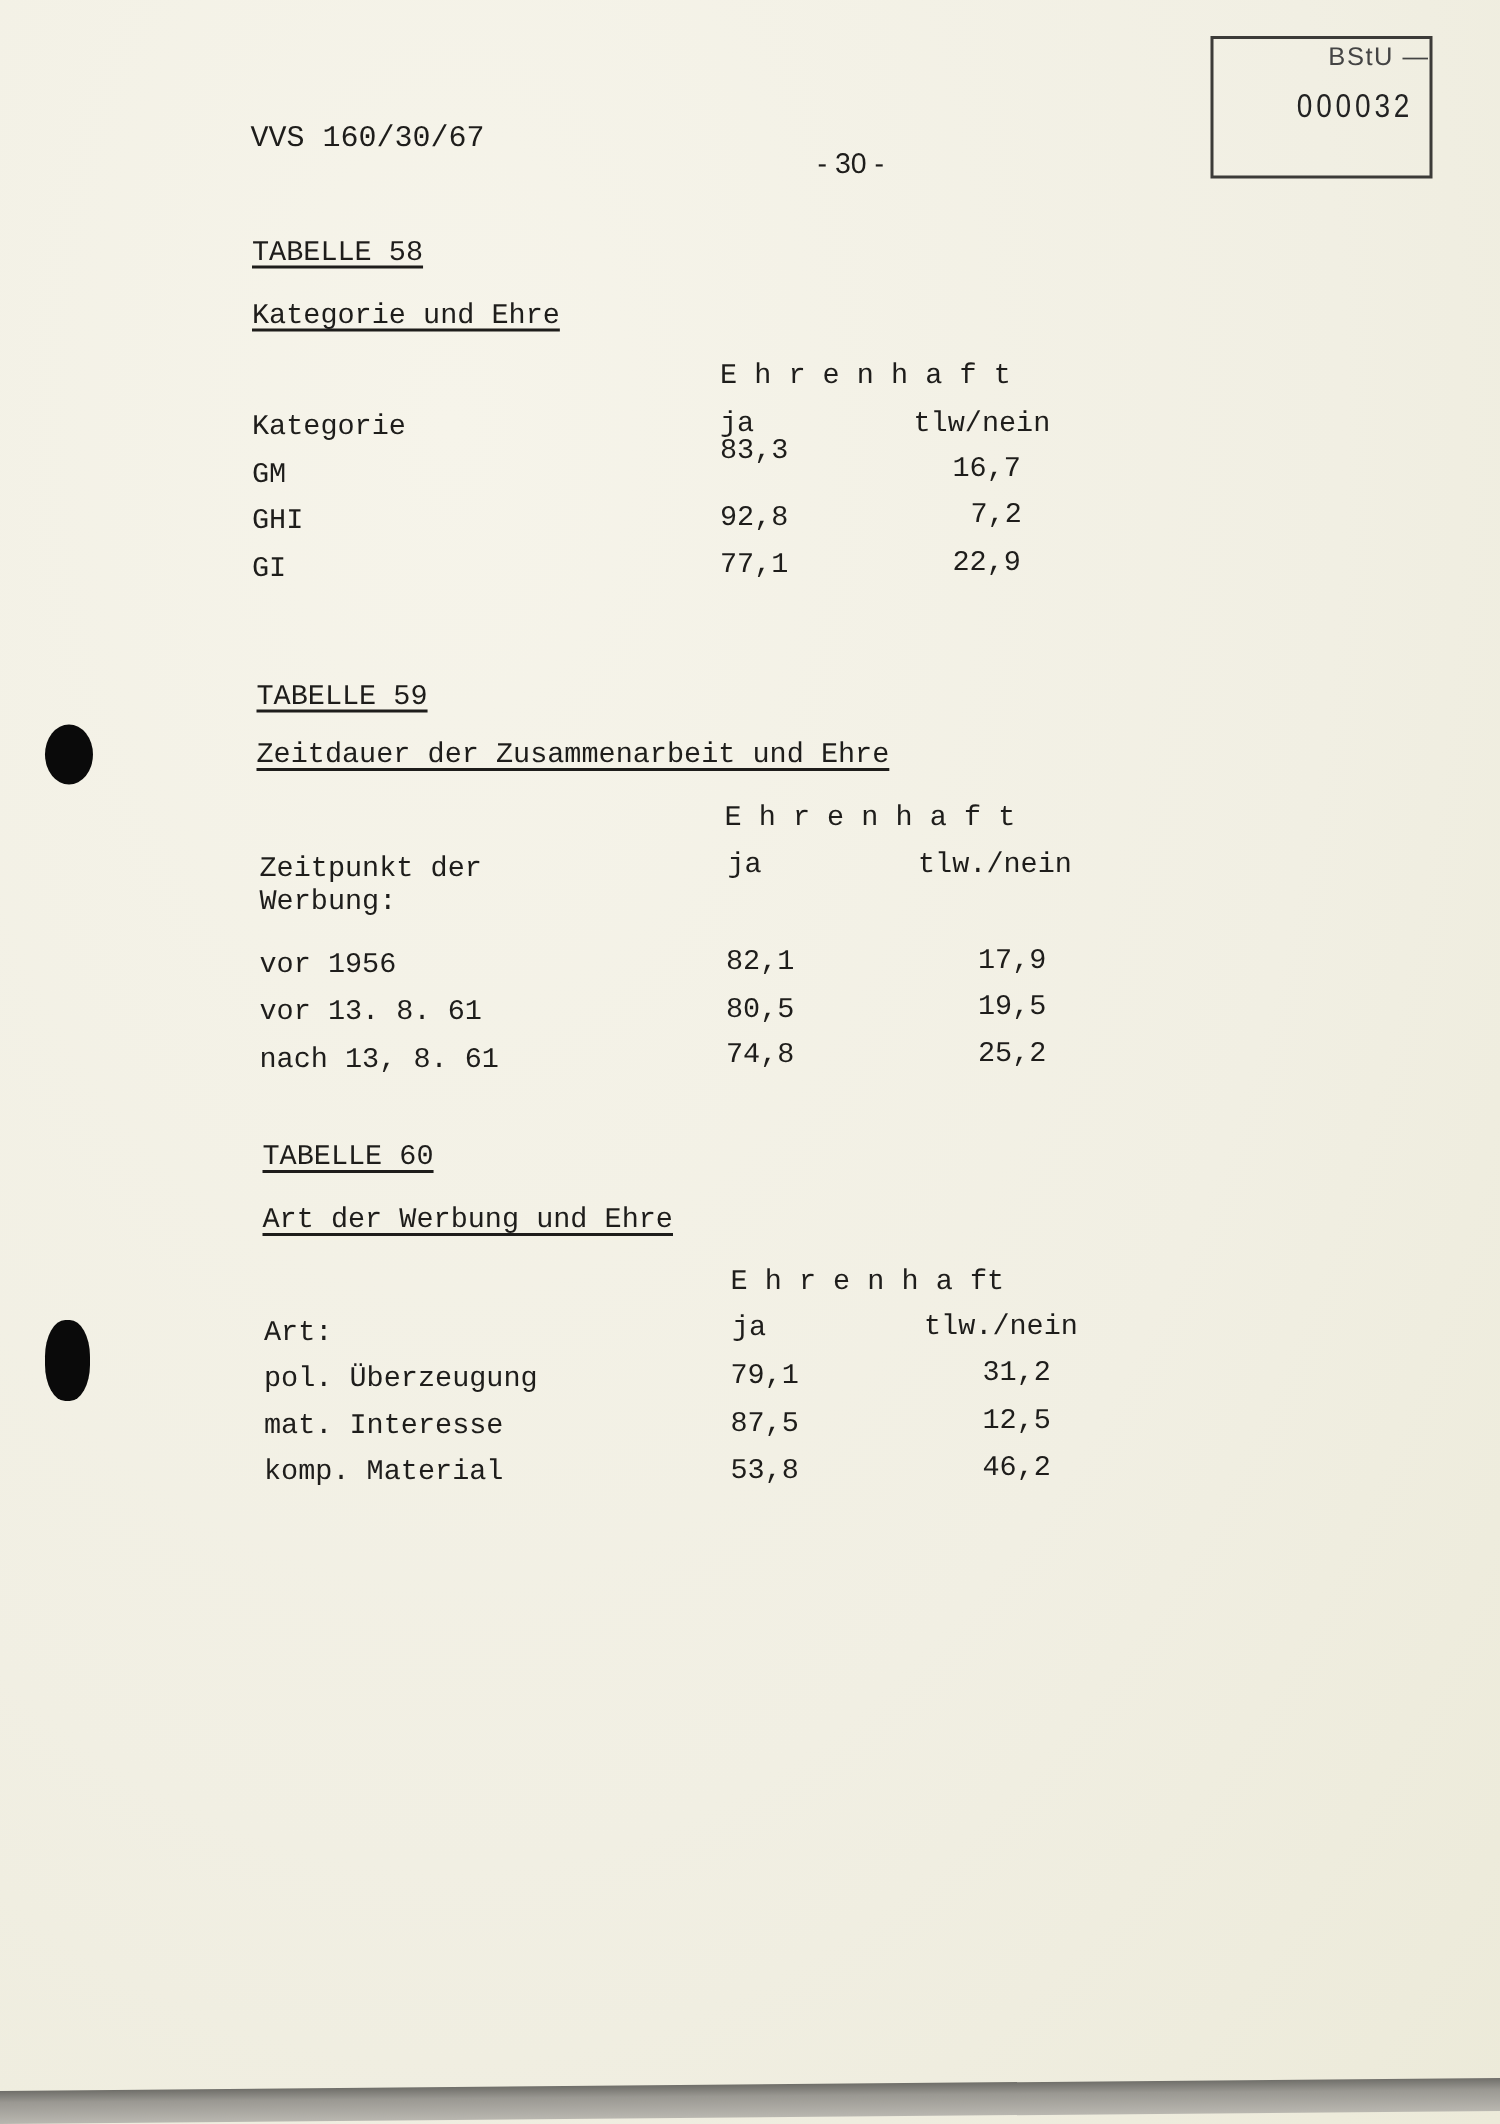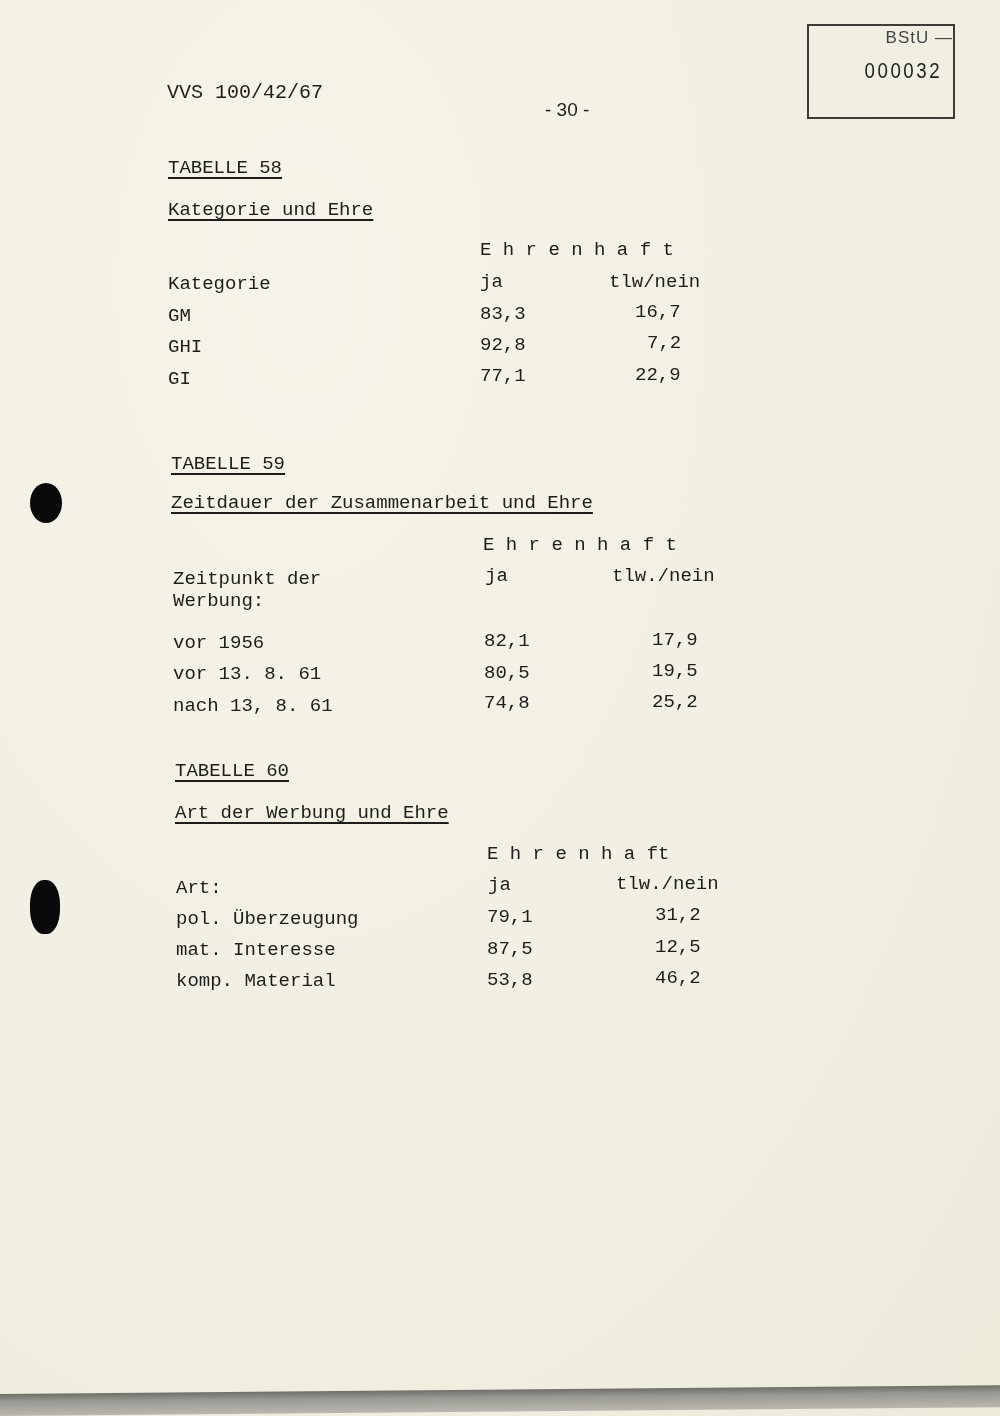--- a/index.html
+++ b/index.html
@@ -43,34 +43,34 @@
 <div class="paper"></div>
 <div class="bottom-shadow"></div>
 <div class="punch p1"></div>
 <div class="punch p2"></div>
 
 <div class="stamp">
   <div class="agency"><span>BStU</span> <span>—</span></div>
   <div class="num">000032</div>
 </div>
 
-<div class="t ref">VVS 100/42/67</div>
+<div class="t ref">VVS 160/30/67</div>
 <div class="t pageno">- 30 -</div>
 
 <div>
   <div class="t u" style="left:168px;top:159px;">TABELLE 58</div>
   <div class="t u" style="left:168px;top:201px;">Kategorie und Ehre</div>
   <div class="t" style="left:480px;top:241px;">E h r e n h a f t</div>
   <div class="t" style="left:168px;top:275px;">Kategorie</div>
   <div class="t" style="left:480px;top:273px;">ja</div>
   <div class="t" style="left:609px;top:273px;">tlw/nein</div>
 
   <div>
     <div class="t" style="left:168px;top:307px;">GM</div>
-    <div class="t" style="left:480px;top:305px;">83,3</div>
+    <div class="t" style="left:480px;top:291px;">83,3</div>
     <div class="t" style="left:635px;top:303px;">16,7</div>
   </div>
   <div>
     <div class="t" style="left:168px;top:338px;">GHI</div>
     <div class="t" style="left:480px;top:336px;font-family:Liberation Mono, monospace;">92,8</div>
     <div class="t" style="left:647px;top:334px;">7,2</div>
   </div>
   <div>
     <div class="t" style="left:168px;top:370px;">GI</div>
     <div class="t" style="left:480px;top:367px;">77,1</div>

